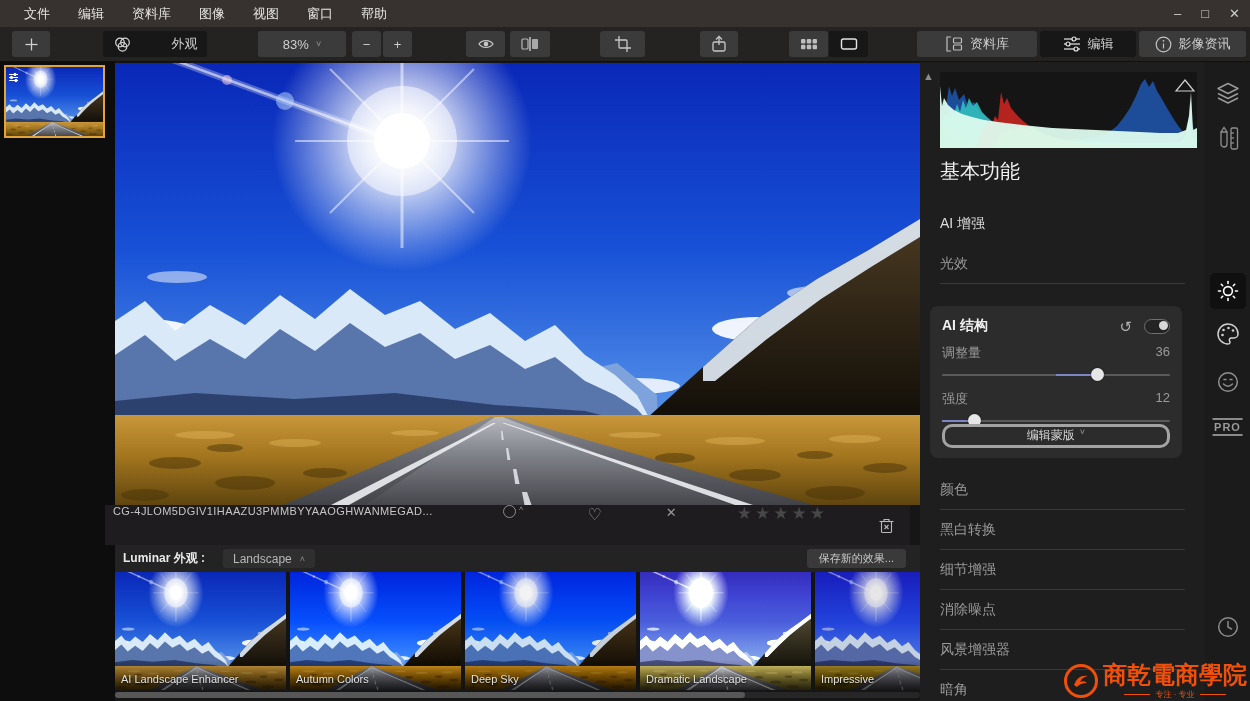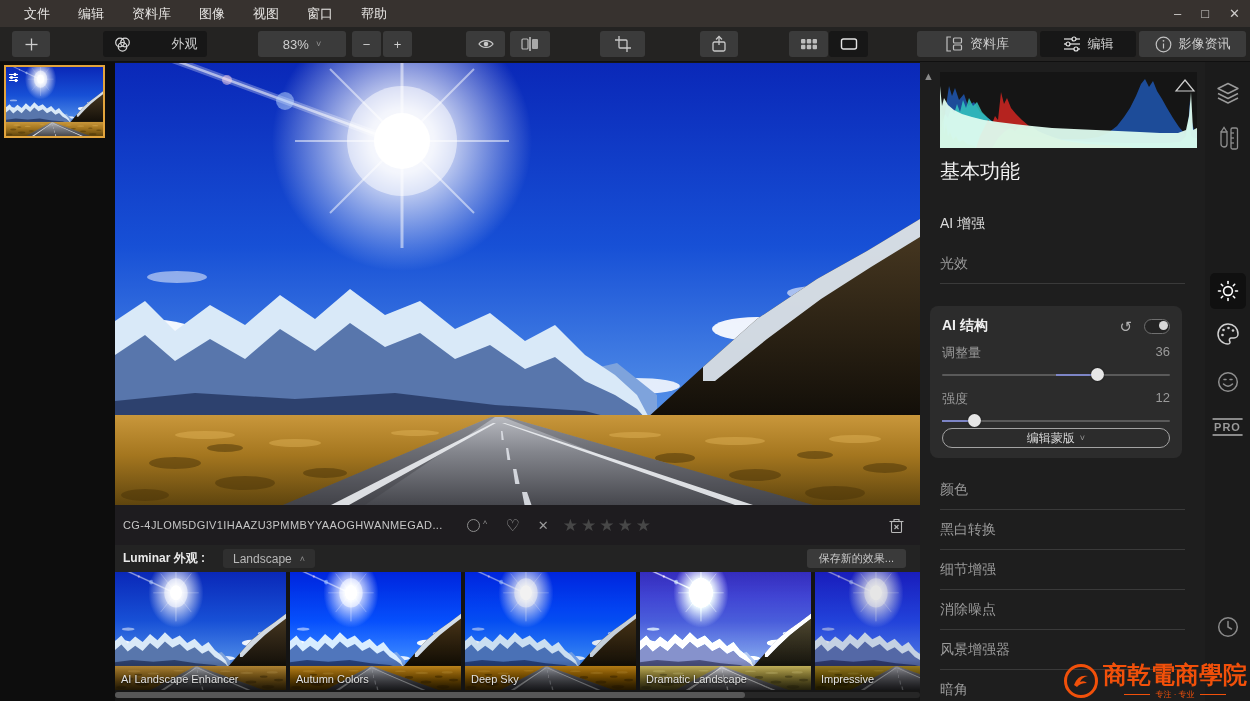--- a/index.html
+++ b/index.html
@@ -19,21 +19,21 @@
   
   .sidebar{position:absolute;left:0;top:62px;width:115px;height:639px;background:#0d0d0d;}
   .side-thumb{position:absolute;left:4px;top:3px;width:97px;height:69px;border:2px solid #e2a43c;background:#000;}
   .side-thumb svg.scene{width:100%;height:100%;display:block;}
   .thumb-badge{position:absolute;left:2px;top:2px;z-index:3;}
   
   .canvas{position:absolute;left:115px;top:63px;width:805px;height:442px;background:#000;}
   svg.scene{display:block;}
   .canvas svg.scene{width:805px;height:442px;}
   
-  .filebar{position:absolute;left:115px;top:505px;width:805px;height:40px;background:#1e1c1f;display:flex;align-items:center;}
+  .filebar{position:absolute;left:105px;top:505px;width:805px;height:40px;background:#1e1c1f;display:flex;align-items:flex-start;gap:46px;}
   .fname{margin-left:8px;font-size:11px;color:#c6c6c6;letter-spacing:.4px;white-space:nowrap;}
   .fb-group{display:flex;align-items:center;margin-left:24px;}
   .fb-circle{width:11px;height:11px;border:1.5px solid #8d8d8d;border-radius:50%;display:inline-block;}
   .fb-caret{font-size:8px;color:#8d8d8d;margin-left:3px;margin-top:-6px;}
   .fb-heart{font-size:16px;color:#9a9a9a;margin-left:18px;}
   .fb-x{font-size:13px;color:#9a9a9a;margin-left:18px;}
   .fb-stars{display:flex;gap:3px;margin-left:14px;}
   .fb-stars span{font-size:17px;color:#474747;line-height:1;}
   .fb-trash{position:absolute;right:16px;top:12px;}
   
@@ -72,21 +72,21 @@
   .toggle .knob{position:absolute;right:1px;top:1px;width:9px;height:9px;border-radius:50%;background:#d9d9d9;}
   .slider-labels{display:flex;justify-content:space-between;padding:9px 12px 0;font-size:13px;color:#9a9a9a;}
   .slider{position:relative;margin:6px 12px 0;height:13px;}
   .slider .track{position:absolute;left:0;right:0;top:6px;height:2px;background:#5a5a5a;border-radius:1px;}
   .slider .fill{position:absolute;top:6px;height:2px;background:#7d85c6;}
   .slider .knob{position:absolute;top:0;width:13px;height:13px;border-radius:50%;background:#e6e6e6;box-shadow:0 0 2px rgba(0,0,0,.6);}
   .s1 .fill{left:50%;width:18%;}
   .s1 .knob{left:calc(68% - 6px);}
   .s2 .fill{left:0;width:14%;}
   .s2 .knob{left:calc(14% - 6px);}
-  .mask-btn{position:absolute;left:12px;right:12px;bottom:10px;height:18px;border:1px solid #a3a3a3;border-radius:10px;display:flex;align-items:center;justify-content:center;gap:5px;font-size:12px;color:#d8d8d8;}
+  .mask-btn{position:absolute;left:12px;right:12px;bottom:10px;height:18px;border:3px solid #a3a3a3;border-radius:10px;display:flex;align-items:flex-start;justify-content:center;gap:5px;font-size:12px;color:#d8d8d8;}
   .mask-btn .caret{font-size:9px;color:#9a9a9a;}
   .plist2{position:absolute;left:20px;top:408px;width:245px;}
   
   .rail{position:absolute;left:1205px;top:62px;width:45px;height:639px;background:#1b1b1b;}
   .rail-icon{position:absolute;left:50%;transform:translateX(-50%);}
   .sun-box{width:36px;height:36px;background:#101010;border-radius:5px;display:flex;align-items:center;justify-content:center;}
   .pro{font-size:11px;font-weight:bold;letter-spacing:1px;color:#9a9a9a;border-top:2px solid #8a8a8a;border-bottom:2px solid #8a8a8a;padding:1px 2px;}
   
   .watermark{position:absolute;right:3px;bottom:1px;display:flex;align-items:center;gap:5px;z-index:60;}
   .wm-logo{width:34px;height:34px;border:3px solid #f1500a;border-radius:50%;display:flex;align-items:center;justify-content:center;box-sizing:border-box;}

